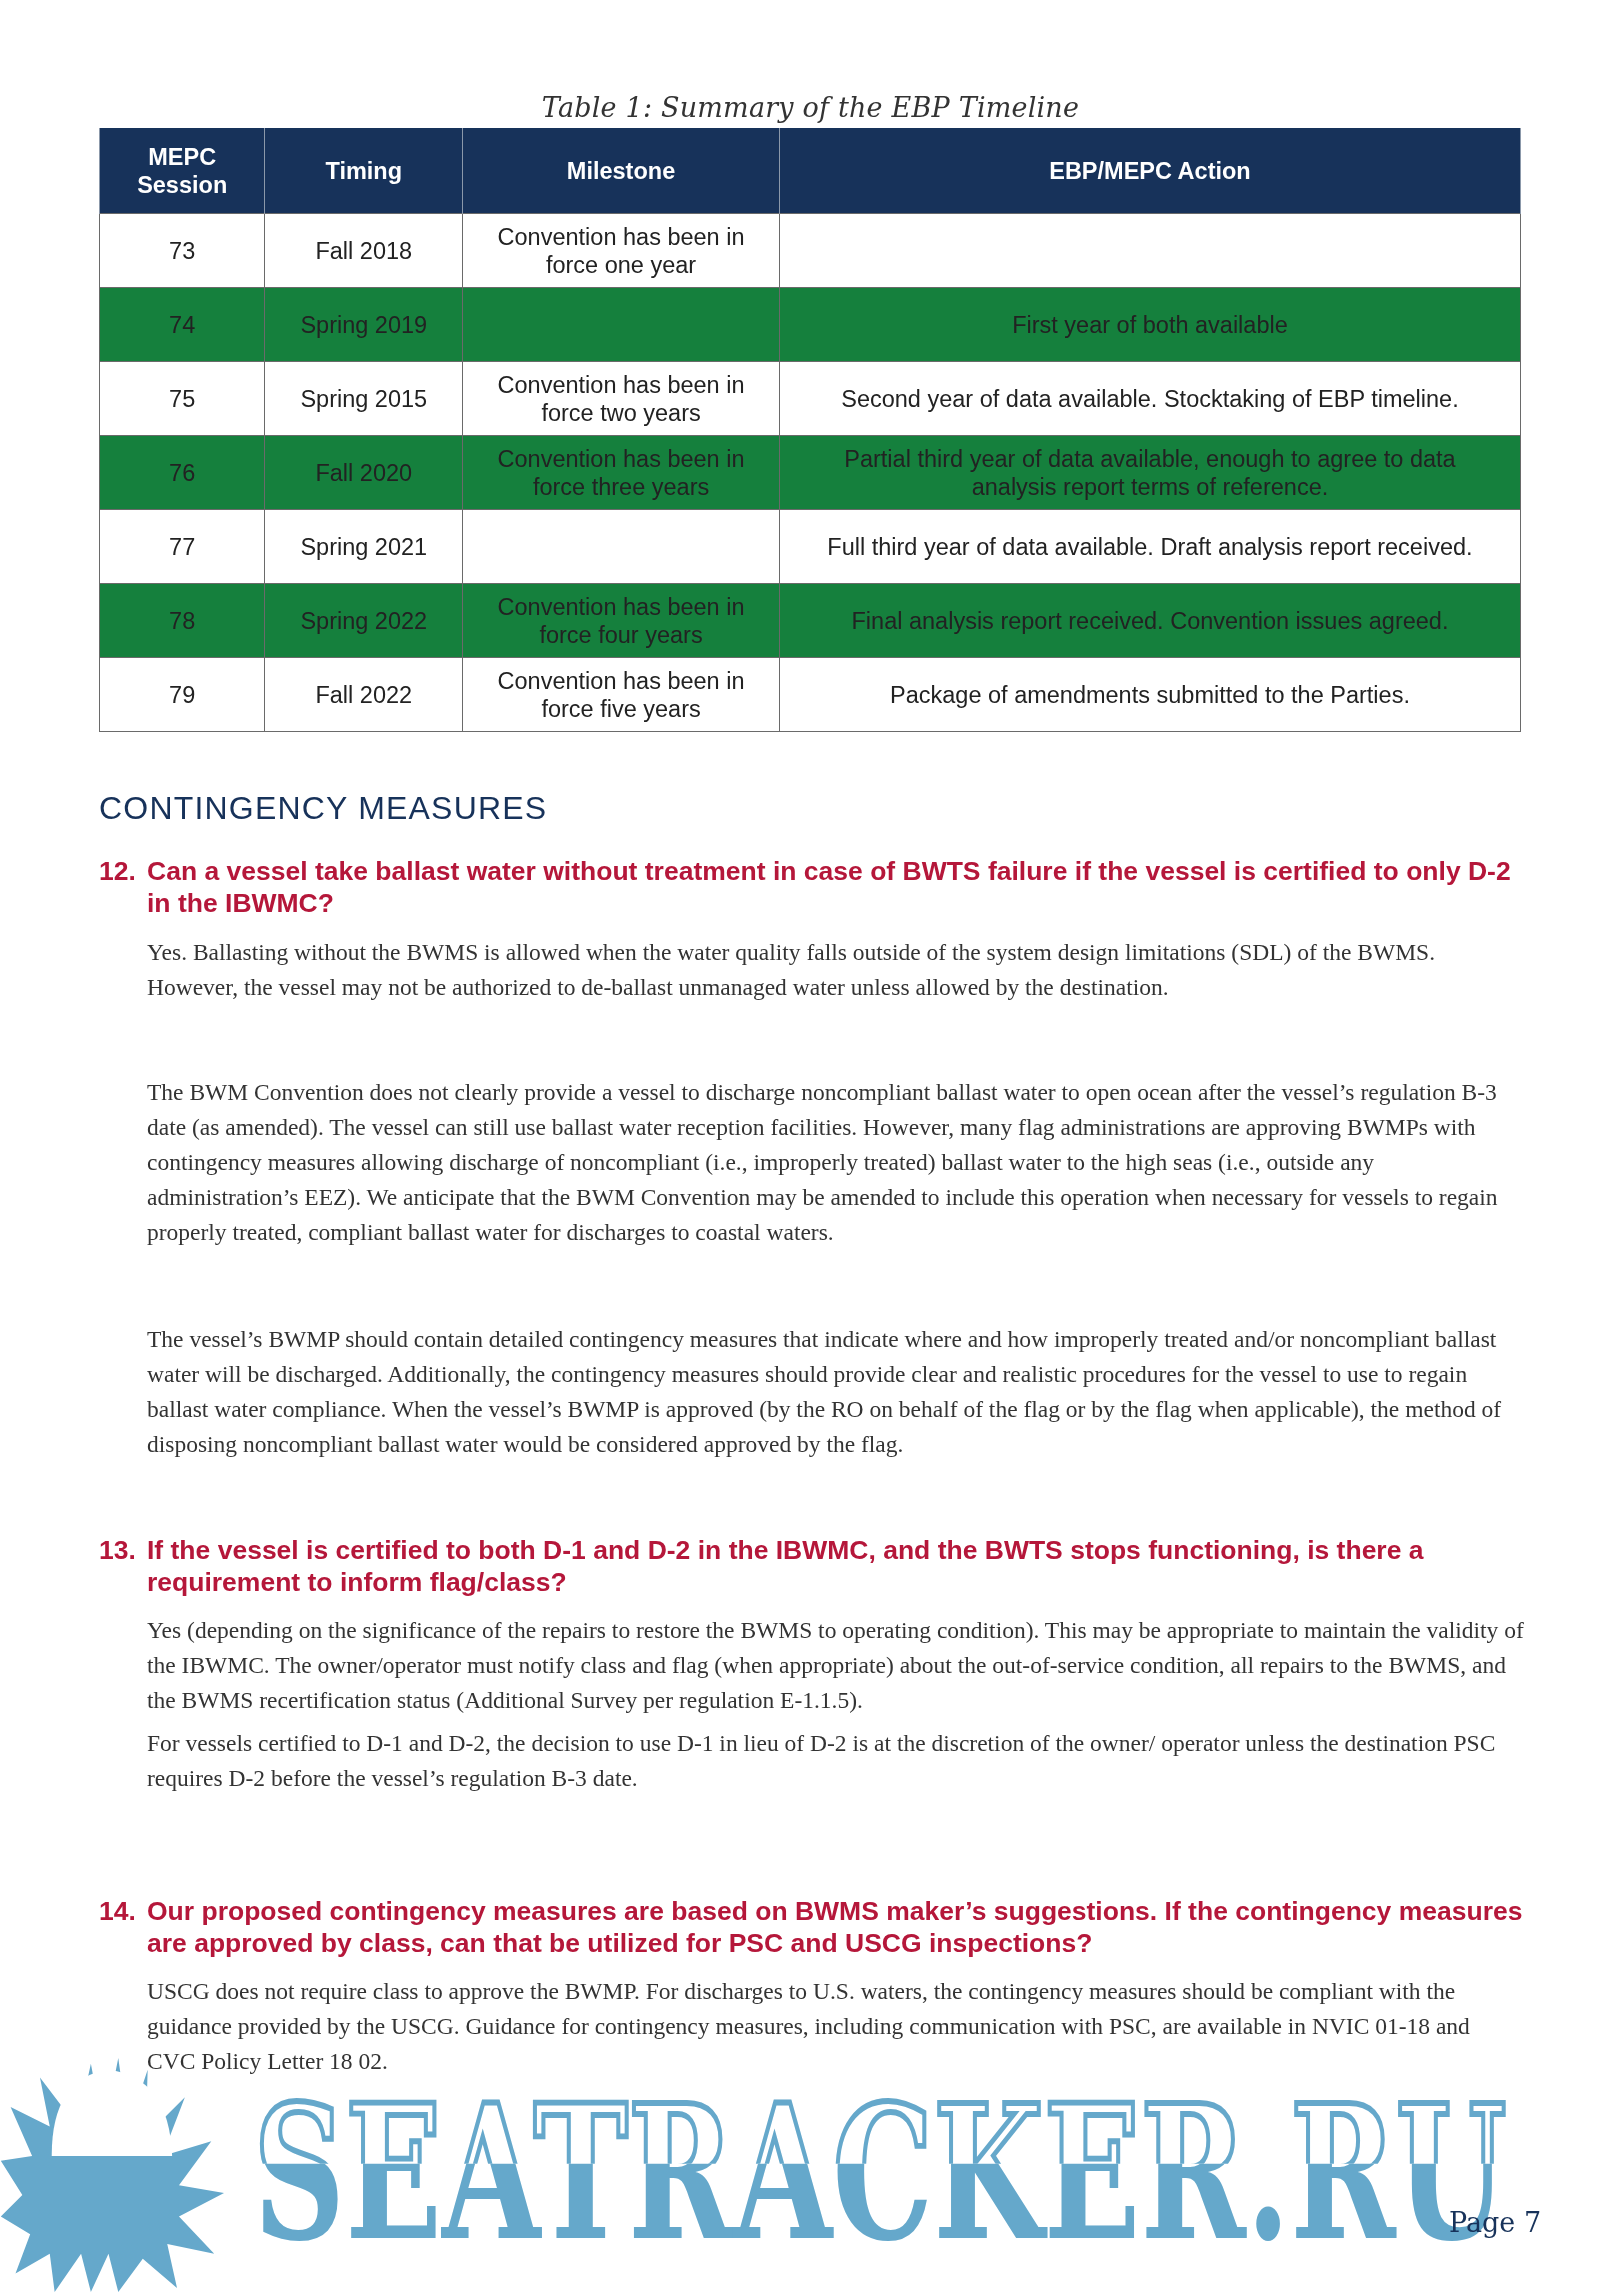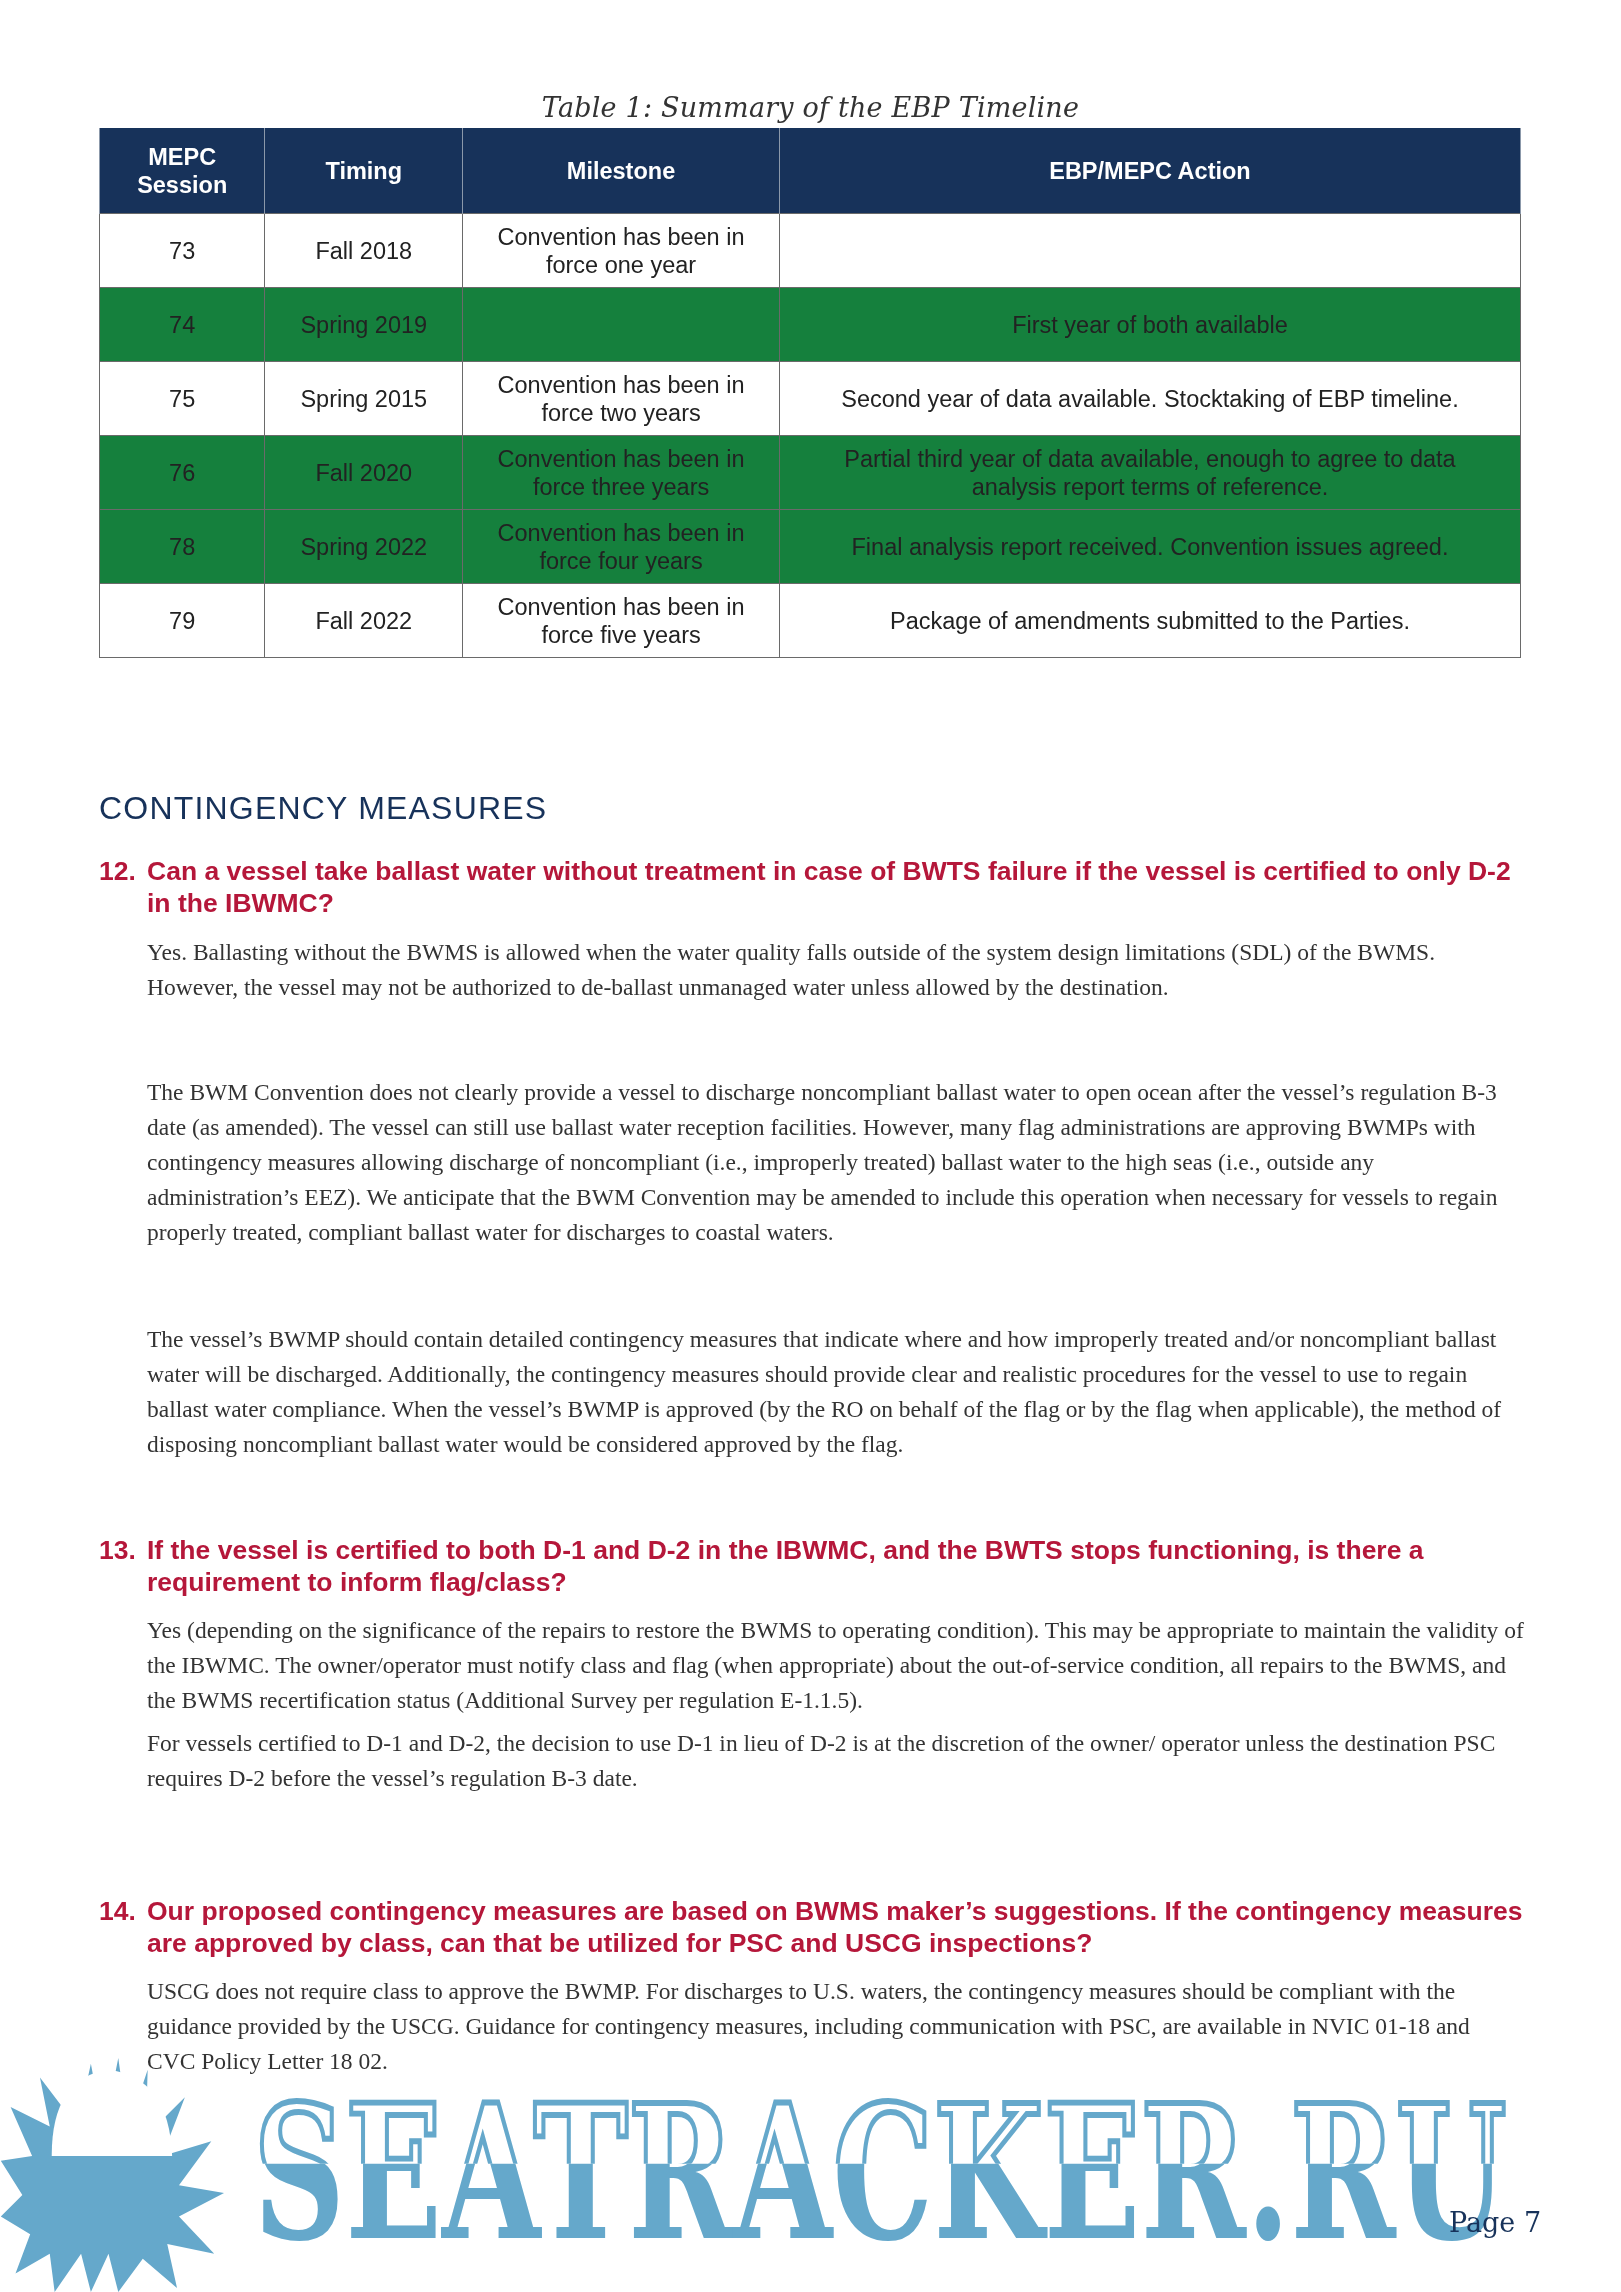--- a/index.html
+++ b/index.html
@@ -57,20 +57,26 @@
       <td>Spring 2015</td>
       <td style="padding:0 21.6px;">Convention has been in force two years</td>
       <td>Second year of data available. Stocktaking of EBP timeline.</td>
     </tr>
     <tr class="alt">
       <td>76</td>
       <td>Fall 2020</td>
       <td style="padding:0 21.6px;">Convention has been in force three years</td>
       <td style="padding:0 25.5px;">Partial third year of data available, enough to agree to data analysis report terms of reference.</td>
     </tr>
+    <tr>
+      <td>77</td>
+      <td>Spring 2021</td>
+      <td style="padding:0 21.6px;"></td>
+      <td style="padding:0 3.9px;">Full third year of data available. Draft analysis report received.</td>
+    </tr>
     <tr class="alt">
       <td>78</td>
       <td>Spring 2022</td>
       <td style="padding:0 21.6px;">Convention has been in force four years</td>
       <td>Final analysis report received. Convention issues agreed.</td>
     </tr>
     <tr>
       <td>79</td>
       <td>Fall 2022</td>
       <td style="padding:0 21.6px;">Convention has been in force five years</td>

